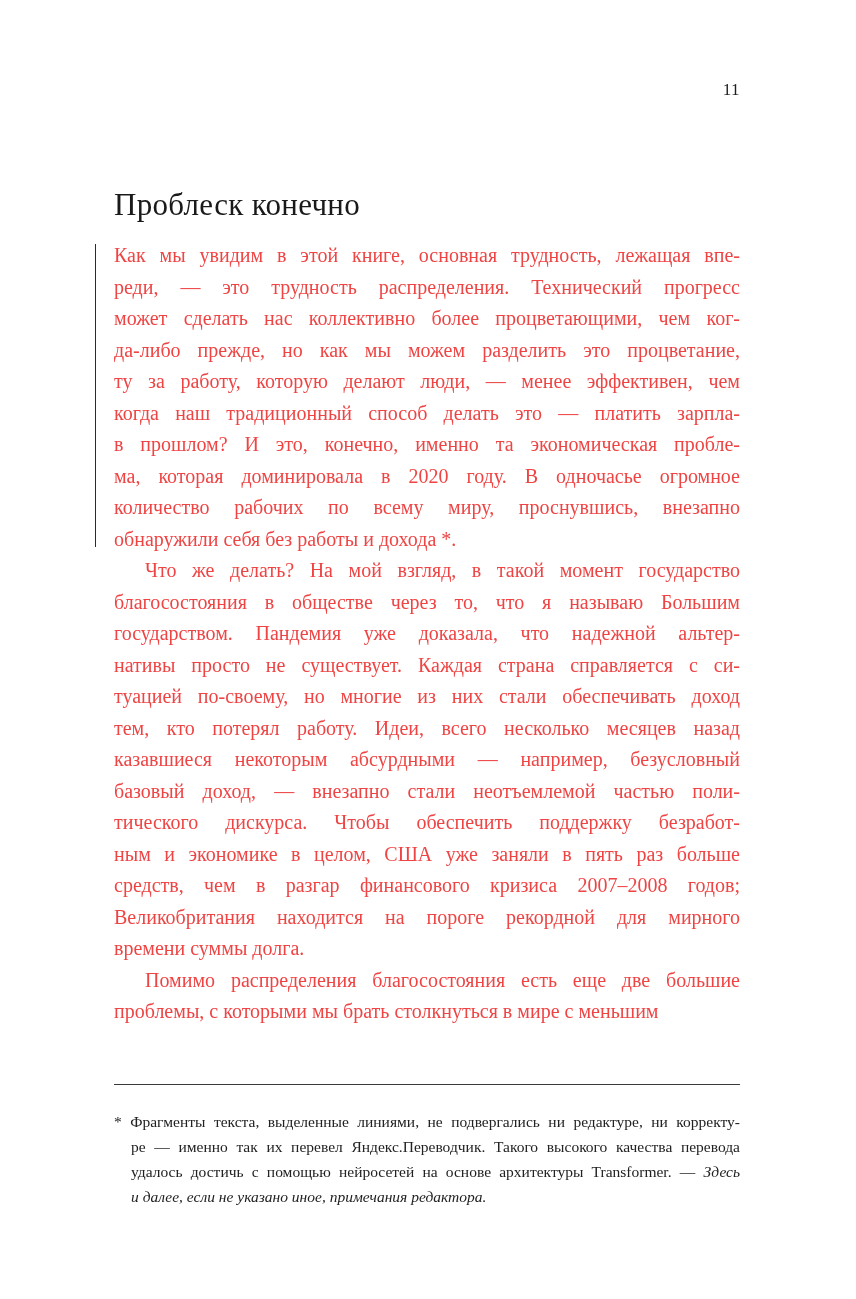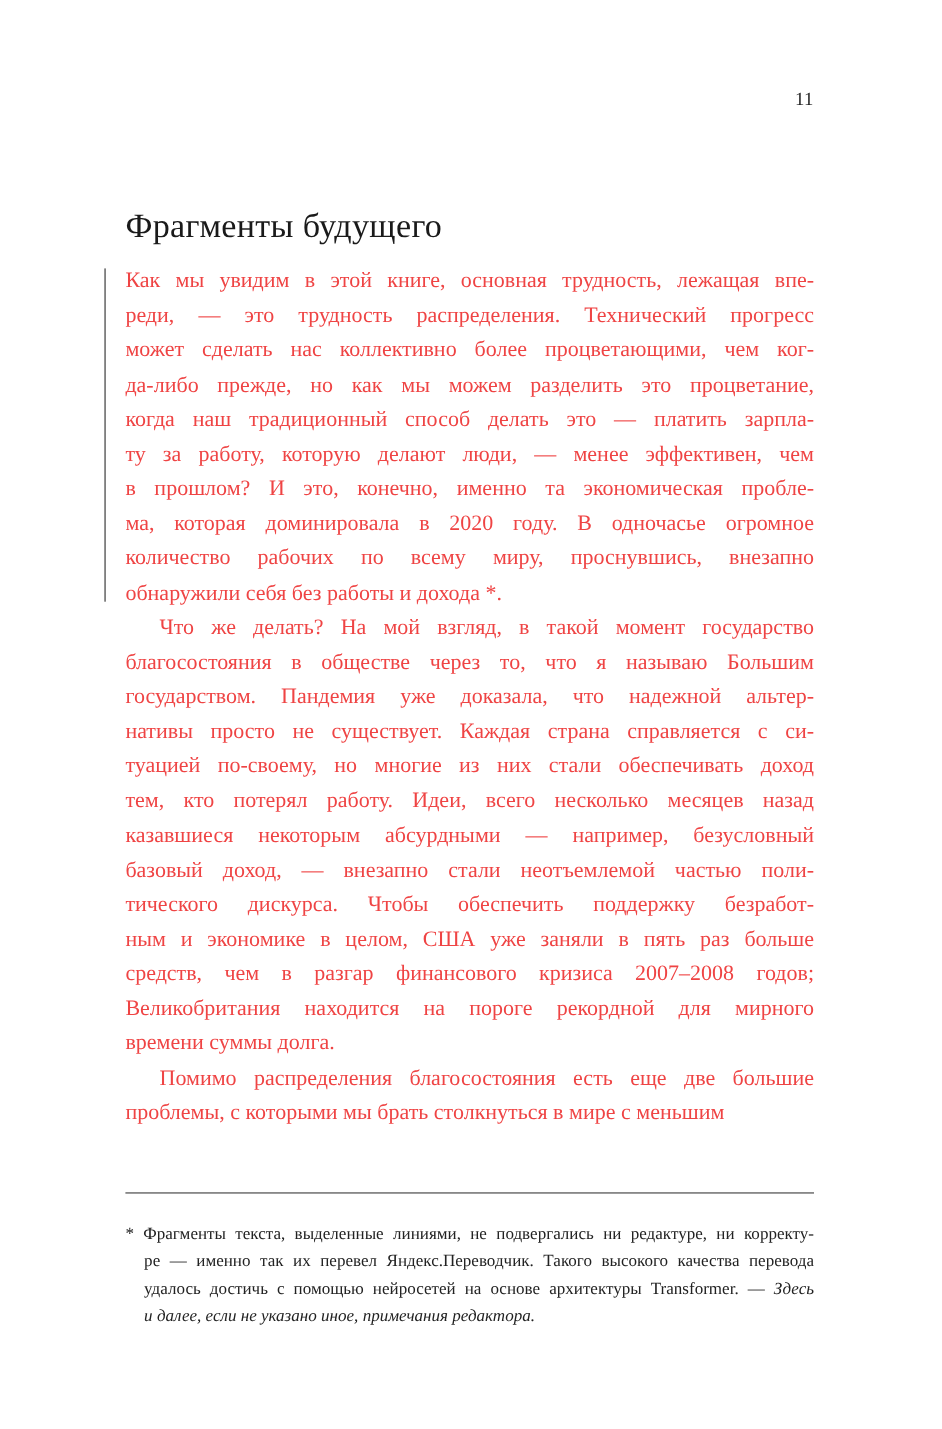--- a/index.html
+++ b/index.html
@@ -91,33 +91,33 @@
     font-style: italic;
   }
 </style>
 </head>
 <body>
 
 <div class="page">
 
   <div class="page-number">11</div>
 
-  <h1 class="chapter-title">Фрагменты будущего</h1>
+  <h1 class="chapter-title">Проблеск конечно</h1>
 
   <div class="content">
 
     <div class="para para-marked">
       <div class="margin-line"></div>
       <div>
           <div class="line">Как мы увидим в этой книге, основная трудность, лежащая впе-</div>
           <div class="line">реди, — это трудность распределения. Технический прогресс</div>
           <div class="line">может сделать нас коллективно более процветающими, чем ког-</div>
           <div class="line">да-либо прежде, но как мы можем разделить это процветание,</div>
+          <div class="line">ту за работу, которую делают люди, — менее эффективен, чем</div>
           <div class="line">когда наш традиционный способ делать это — платить зарпла-</div>
-          <div class="line">ту за работу, которую делают люди, — менее эффективен, чем</div>
           <div class="line">в прошлом? И это, конечно, именно та экономическая пробле-</div>
           <div class="line">ма, которая доминировала в 2020 году. В одночасье огромное</div>
           <div class="line">количество рабочих по всему миру, проснувшись, внезапно</div>
           <div class="line line-last">обнаружили себя без работы и дохода *.</div>
         </div>
     </div>
 
     <div class="para para-indent">
       <div>
           <div class="line">Что же делать? На мой взгляд, в такой момент государство</div>

